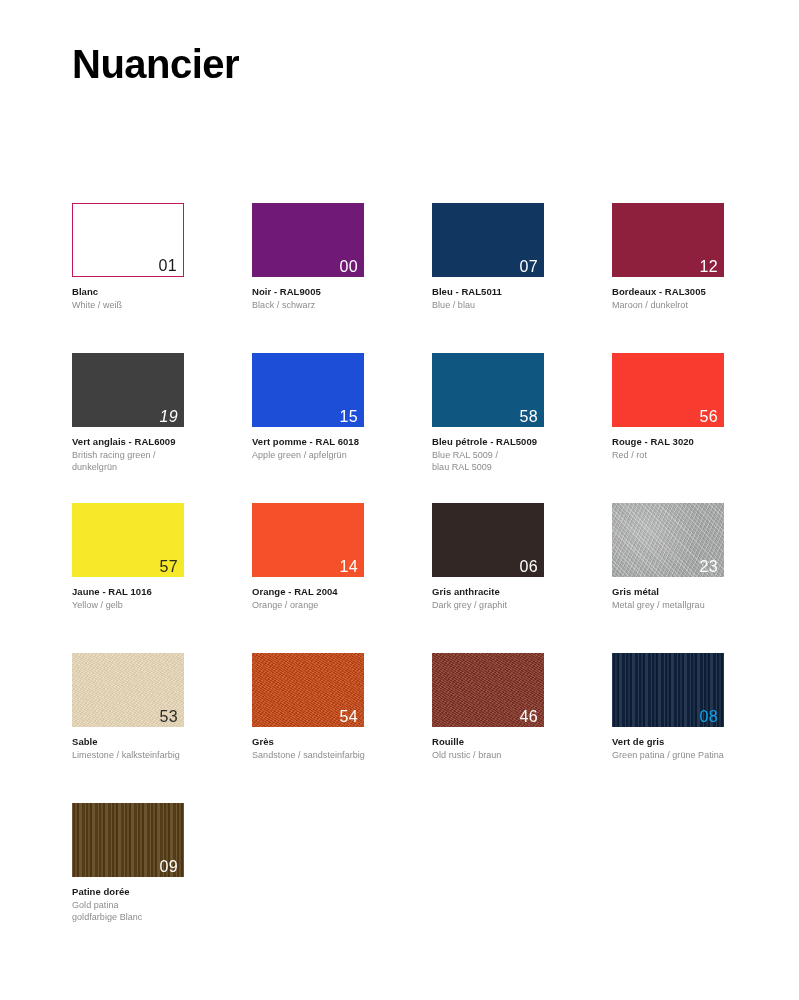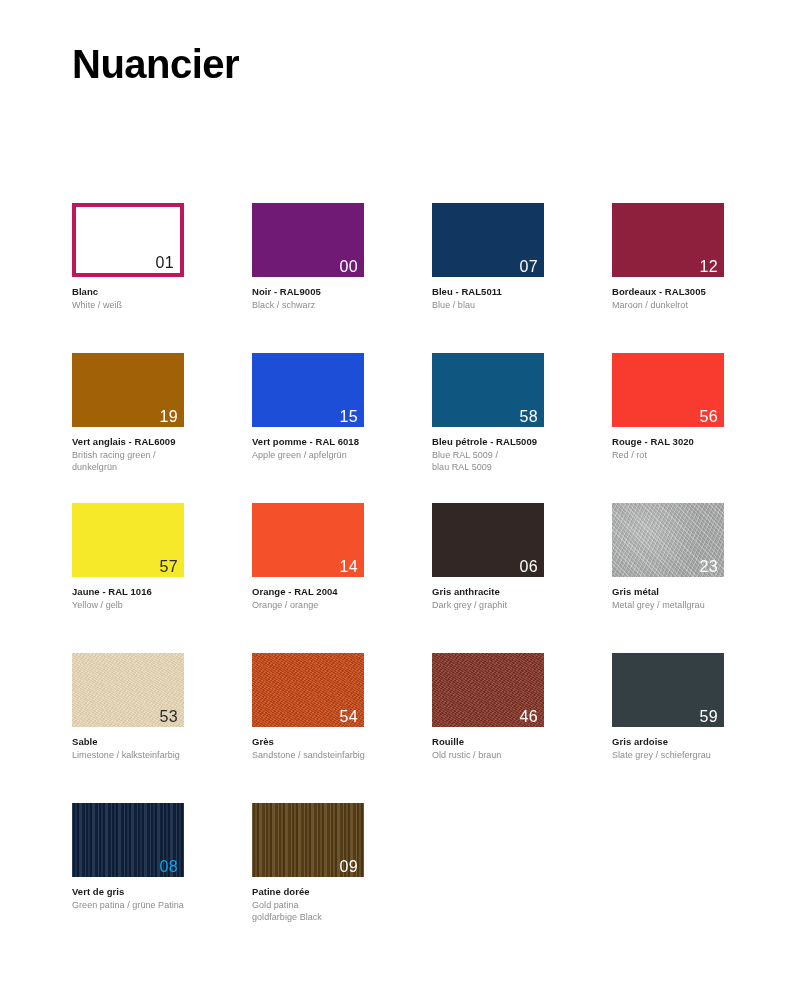--- a/index.html
+++ b/index.html
@@ -54,21 +54,21 @@
 
   .chip {
     position: relative;
     width: 112px;
     height: 74px;
     box-sizing: border-box;
     overflow: hidden;
   }
 
   .chip.bordered {
-    border: 4px solid #be185d;
+    border: 1px solid #be185d;
   }
 
   .chip-texture {
     position: absolute;
     inset: 0;
     pointer-events: none;
   }
 
   .chip-code {
     position: absolute;
@@ -137,21 +137,21 @@
       <div class="swatch-cell">
         <div class="chip" style="background: rgb(142, 31, 61);">
           <div class="chip-code" style="color: rgb(255, 255, 255); margin-left: 12px;">12</div>
         </div>
         <div class="chip-name">Bordeaux - RAL3005</div>
         <div class="chip-sub">
           <span>Maroon / dunkelrot</span>
         </div>
       </div>
       <div class="swatch-cell">
-        <div class="chip" style="background: #a16207;">
+        <div class="chip" style="background: #404040; font-style: italic;">
           <div class="chip-code" style="color: rgb(255, 255, 255);">19</div>
         </div>
         <div class="chip-name">Vert anglais - RAL6009</div>
         <div class="chip-sub">
           <span>British racing green /</span>
           <span>dunkelgrün</span>
         </div>
       </div>
       <div class="swatch-cell">
         <div class="chip" style="background: #1d4ed8; padding-left: 7px;">
@@ -242,44 +242,35 @@
         <div class="chip" style="background: rgb(126, 45, 31);">
           <div class="chip-texture" style="background: repeating-linear-gradient(32deg, rgba(255, 255, 255, 0.12) 0px, rgba(255, 255, 255, 0.12) 1px, rgba(0, 0, 0, 0.043) 1px, rgba(0, 0, 0, 0.043) 2px), repeating-linear-gradient(127deg, rgba(255, 255, 255, 0.09) 0px, rgba(255, 255, 255, 0.09) 1px, rgba(0, 0, 0, 0.04) 1px, rgba(0, 0, 0, 0.04) 3px);"></div>
           <div class="chip-code" style="color: rgb(255, 255, 255);">46</div>
         </div>
         <div class="chip-name">Rouille</div>
         <div class="chip-sub">
           <span>Old rustic / braun</span>
         </div>
       </div>
       <div class="swatch-cell">
-        <div class="chip" style="background: rgb(51, 63, 66);">
-          <div class="chip-code" style="color: rgb(255, 255, 255);">59</div>
-        </div>
-        <div class="chip-name">Gris ardoise</div>
-        <div class="chip-sub">
-          <span>Slate grey / schiefergrau</span>
-        </div>
-      </div>
-      <div class="swatch-cell">
         <div class="chip" style="background: rgb(16, 35, 63);">
           <div class="chip-texture" style="background: repeating-linear-gradient(90deg, rgba(255, 255, 255, 0.11) 0px, rgba(255, 255, 255, 0.11) 1px, rgba(0, 0, 0, 0.16) 1px, rgba(0, 0, 0, 0.16) 3px, rgba(255, 255, 255, 0.05) 3px, rgba(255, 255, 255, 0.05) 5px, rgba(0, 0, 0, 0.22) 5px, rgba(0, 0, 0, 0.22) 7px, rgba(255, 255, 255, 0.09) 7px, rgba(255, 255, 255, 0.09) 10px, rgba(0, 0, 0, 0.1) 10px, rgba(0, 0, 0, 0.1) 13px);"></div>
           <div class="chip-code" style="color: #0ea5e9;">08</div>
         </div>
         <div class="chip-name">Vert de gris</div>
         <div class="chip-sub">
           <span>Green patina / grüne Patina</span>
         </div>
       </div>
       <div class="swatch-cell">
         <div class="chip" style="background: rgb(93, 67, 25);">
           <div class="chip-texture" style="background: repeating-linear-gradient(90deg, rgba(255, 255, 255, 0.11) 0px, rgba(255, 255, 255, 0.11) 1px, rgba(0, 0, 0, 0.16) 1px, rgba(0, 0, 0, 0.16) 3px, rgba(255, 255, 255, 0.05) 3px, rgba(255, 255, 255, 0.05) 5px, rgba(0, 0, 0, 0.22) 5px, rgba(0, 0, 0, 0.22) 7px, rgba(255, 255, 255, 0.09) 7px, rgba(255, 255, 255, 0.09) 10px, rgba(0, 0, 0, 0.1) 10px, rgba(0, 0, 0, 0.1) 13px);"></div>
           <div class="chip-code" style="color: rgb(255, 255, 255);">09</div>
         </div>
         <div class="chip-name">Patine dorée</div>
         <div class="chip-sub">
           <span>Gold patina</span>
-          <span>goldfarbige Black</span>
+          <span>goldfarbige Blanc</span>
         </div>
       </div>
     </div>
 
 </div>
 
 </body></html>

